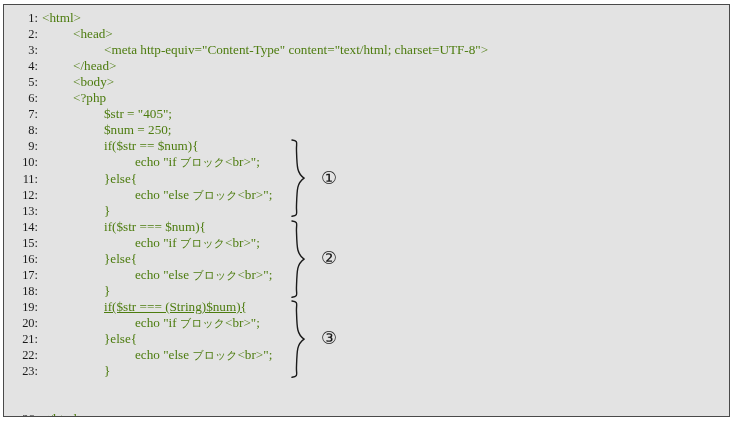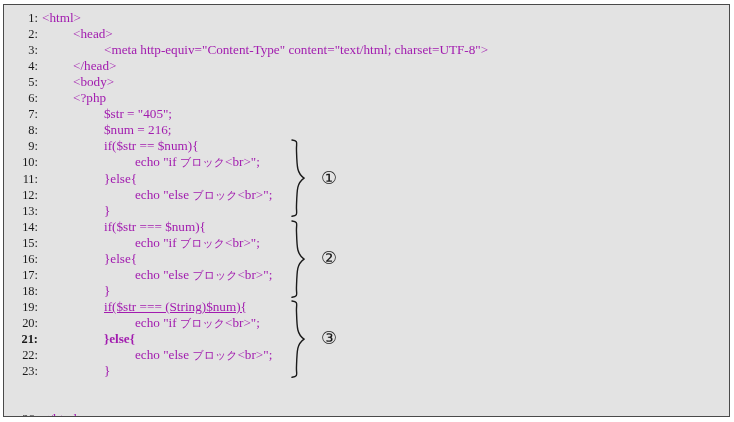--- a/index.html
+++ b/index.html
@@ -45,21 +45,21 @@
     left: 0;
     width: 34px;
     text-align: right;
     font-size: 12.4px;
     color: #1a1a1a;
   }
   .code-text {
     position: absolute;
     left: 38px;
     font-size: 13.2px;
-    color: #a21caf;
+    color: #4d7c0f;
   }
   .code-text .kana {
     font-family: "DejaVu Sans", sans-serif;
     font-size: 11px;
   }
   
   .annot {
     position: absolute;
     pointer-events: none;
   }
@@ -82,34 +82,34 @@
 <div id="screenshot">
   <div id="code-frame">
     <div id="code-listing">
         <div class="code-line" style="position: absolute; left: 0px; right: 0px; top: 5px;"><span class="ln">1:</span><span class="code-text" style="left: 38px;">&lt;html&gt;</span></div>
         <div class="code-line" style="position: absolute; left: 0px; right: 0px; top: 21.05px;"><span class="ln">2:</span><span class="code-text" style="left: 69px;">&lt;head&gt;</span></div>
         <div class="code-line" style="position: absolute; left: 0px; right: 0px; top: 37.1px;"><span class="ln">3:</span><span class="code-text" style="left: 100px;">&lt;meta http-equiv="Content-Type" content="text/html; charset=UTF-8"&gt;</span></div>
         <div class="code-line" style="position: absolute; left: 0px; right: 0px; top: 53.15px;"><span class="ln">4:</span><span class="code-text" style="left: 69px;">&lt;/head&gt;</span></div>
         <div class="code-line" style="position: absolute; left: 0px; right: 0px; top: 69.2px;"><span class="ln">5:</span><span class="code-text" style="left: 69px;">&lt;body&gt;</span></div>
         <div class="code-line" style="position: absolute; left: 0px; right: 0px; top: 85.25px;"><span class="ln">6:</span><span class="code-text" style="left: 69px;">&lt;?php</span></div>
         <div class="code-line" style="position: absolute; left: 0px; right: 0px; top: 101.3px;"><span class="ln">7:</span><span class="code-text" style="left: 100px;">$str = "405";</span></div>
-        <div class="code-line" style="position: absolute; left: 0px; right: 0px; top: 117.35px;"><span class="ln">8:</span><span class="code-text" style="left: 100px;">$num = 216;</span></div>
+        <div class="code-line" style="position: absolute; left: 0px; right: 0px; top: 117.35px;"><span class="ln">8:</span><span class="code-text" style="left: 100px;">$num = 250;</span></div>
         <div class="code-line" style="position: absolute; left: 0px; right: 0px; top: 133.4px;"><span class="ln">9:</span><span class="code-text" style="left: 100px;">if($str == $num){</span></div>
         <div class="code-line" style="position: absolute; left: 0px; right: 0px; top: 149.45px;"><span class="ln">10:</span><span class="code-text" style="left: 131px;">echo "if <span class="kana">ブロック</span>&lt;br&gt;";</span></div>
         <div class="code-line" style="position: absolute; left: 0px; right: 0px; top: 165.5px;"><span class="ln">11:</span><span class="code-text" style="left: 100px;">}else{</span></div>
         <div class="code-line" style="position: absolute; left: 0px; right: 0px; top: 181.55px;"><span class="ln">12:</span><span class="code-text" style="left: 131px;">echo "else <span class="kana">ブロック</span>&lt;br&gt;";</span></div>
         <div class="code-line" style="position: absolute; left: 0px; right: 0px; top: 197.6px;"><span class="ln">13:</span><span class="code-text" style="left: 100px;">}</span></div>
         <div class="code-line" style="position: absolute; left: 0px; right: 0px; top: 213.65px;"><span class="ln">14:</span><span class="code-text" style="left: 100px;">if($str === $num){</span></div>
         <div class="code-line" style="position: absolute; left: 0px; right: 0px; top: 229.7px;"><span class="ln">15:</span><span class="code-text" style="left: 131px;">echo "if <span class="kana">ブロック</span>&lt;br&gt;";</span></div>
         <div class="code-line" style="position: absolute; left: 0px; right: 0px; top: 245.75px;"><span class="ln">16:</span><span class="code-text" style="left: 100px;">}else{</span></div>
         <div class="code-line" style="position: absolute; left: 0px; right: 0px; top: 261.8px;"><span class="ln">17:</span><span class="code-text" style="left: 131px;">echo "else <span class="kana">ブロック</span>&lt;br&gt;";</span></div>
         <div class="code-line" style="position: absolute; left: 0px; right: 0px; top: 277.85px;"><span class="ln">18:</span><span class="code-text" style="left: 100px;">}</span></div>
         <div class="code-line" style="position: absolute; left: 0px; right: 0px; top: 293.9px;"><span class="ln">19:</span><span class="code-text" style="left: 100px; text-decoration: underline;">if($str === (String)$num){</span></div>
         <div class="code-line" style="position: absolute; left: 0px; right: 0px; top: 309.95px;"><span class="ln">20:</span><span class="code-text" style="left: 131px;">echo "if <span class="kana">ブロック</span>&lt;br&gt;";</span></div>
-        <div class="code-line" style="position: absolute; left: 0px; right: 0px; top: 326px; font-weight: bold;"><span class="ln">21:</span><span class="code-text" style="left: 100px;">}else{</span></div>
+        <div class="code-line" style="position: absolute; left: 0px; right: 0px; top: 326px;"><span class="ln">21:</span><span class="code-text" style="left: 100px;">}else{</span></div>
         <div class="code-line" style="position: absolute; left: 0px; right: 0px; top: 342.05px; padding-left: 48px;"><span class="ln">22:</span><span class="code-text" style="left: 131px;">echo "else <span class="kana">ブロック</span>&lt;br&gt;";</span></div>
         <div class="code-line" style="position: absolute; left: 0px; right: 0px; top: 358.1px;"><span class="ln">23:</span><span class="code-text" style="left: 100px;">}</span></div>
         <div class="code-line" style="position: absolute; left: 0px; right: 0px; top: 406.25px;"><span class="ln">26:</span><span class="code-text" style="left: 38px;">&lt;/html&gt;</span></div>
       </div>
   <div class="annot" style="left: 283px; top: 134.4px; width: 75px; height: 78.25px;">
         <svg class="brace" width="24" height="78.25" viewBox="0 0 24 78.25">
           <path d="M 5,1 C 12,2 9,4 9.5,11.7 C 10,28.2 10,34.1 17,39.1 C 10,44.1 10,50.1 9.5,66.5 C 9,74.3 12,76.3 5,77.3" fill="none" stroke="#1a1a1a" stroke-width="1.4" stroke-linecap="round"></path>
         </svg>
         <span class="marker" style="left: 34px; top: 29.125px;">①</span>
       </div>

